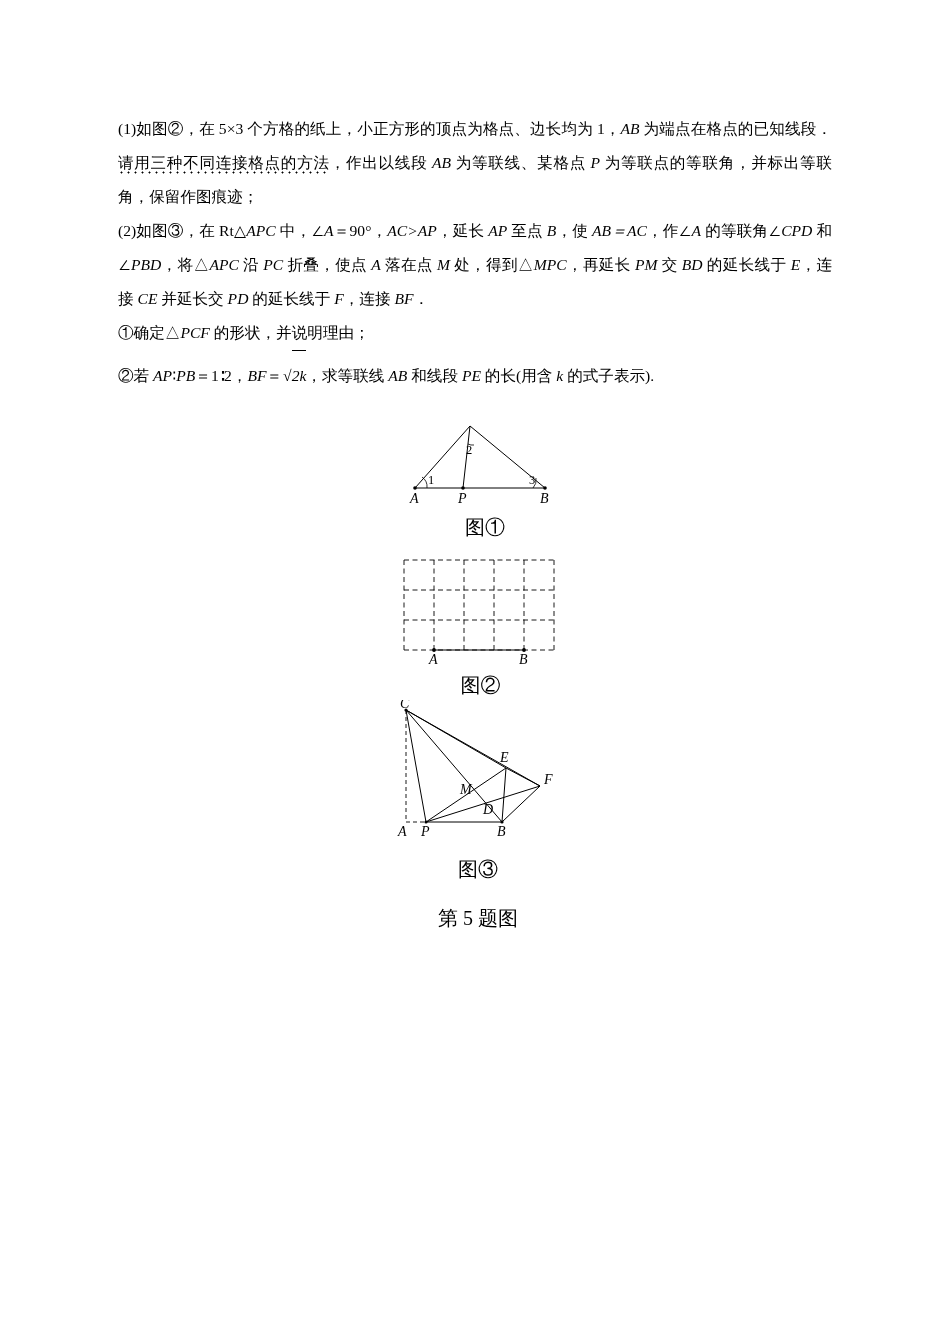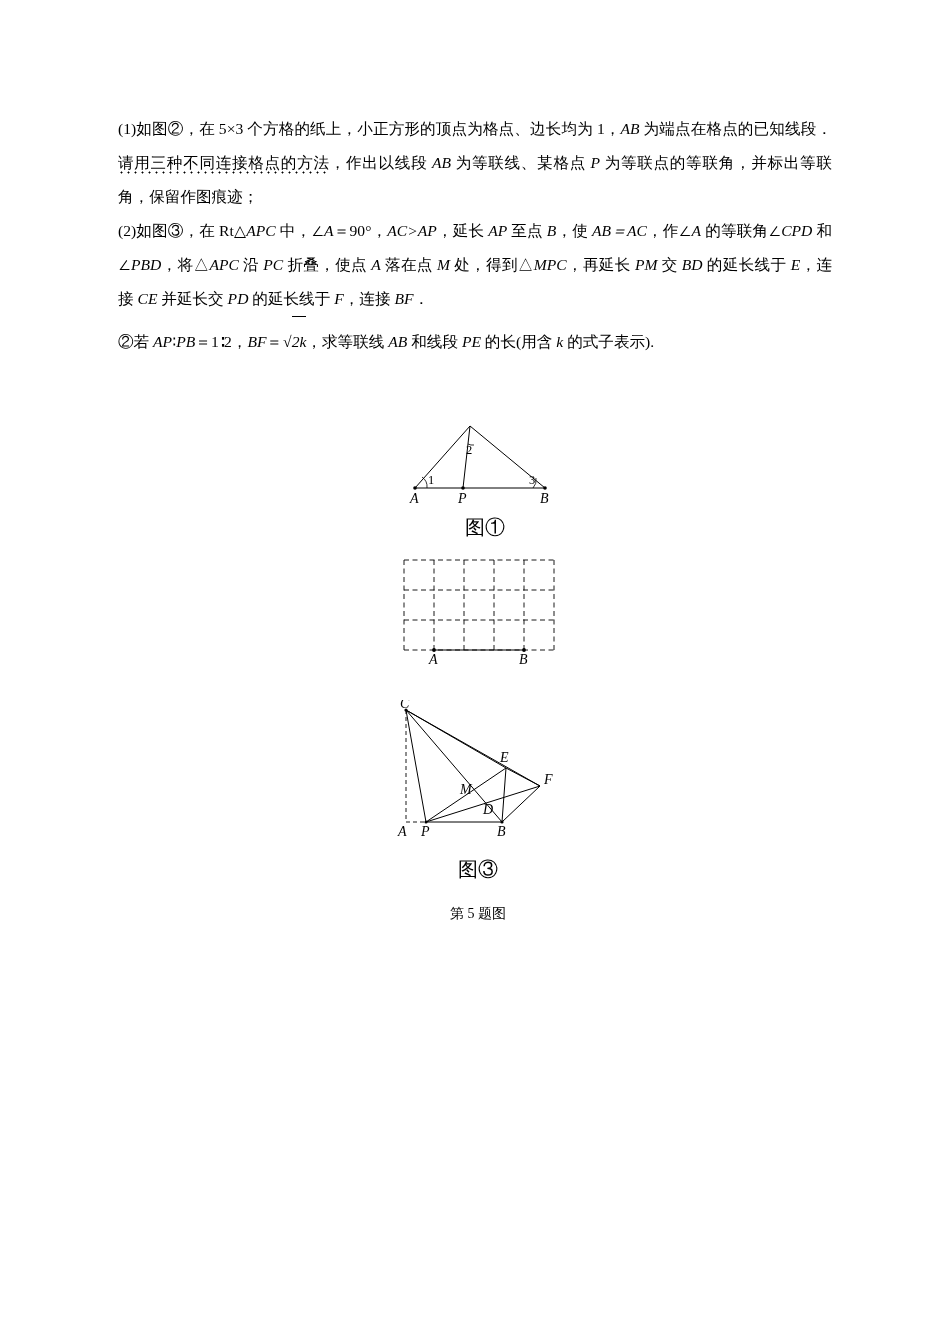--- a/index.html
+++ b/index.html
@@ -49,21 +49,21 @@
     background-size: 7px 3px;
     background-repeat: repeat-x;
   }
   .fig-caption {
     text-align: center;
     font-size: 20px;
     font-family: "Liberation Serif", serif;
   }
   .caption-final {
     text-align: center;
-    font-size: 14px;
+    font-size: 20px;
   }
   svg text {
     font-family: "Liberation Serif", serif;
     font-style: italic;
     font-size: 14px;
     fill: #000;
   }
   svg .num {
     font-style: normal;
     font-size: 12.5px;
@@ -80,20 +80,21 @@
   }
 </style>
 </head>
 <body>
 
 <div class="page">
 
   <div class="text-block">
     <p class="para" id="p1">(1)如图②，在 5×3 个方格的纸上，小正方形的顶点为格点、边长均为 1，<i>AB</i> 为端点在格点的已知线段．<span class="dotted-under">请用三种不同连接格点的方法</span>，作出以线段 <i>AB</i> 为等联线、某格点 <i>P</i> 为等联点的等联角，并标出等联角，保留作图痕迹；</p>
     <p class="para" id="p2">(2)如图③，在 Rt△<i>APC</i> 中，∠<i>A</i>＝90°，<i>AC&gt;AP</i>，延长 <i>AP</i> 至点 <i>B</i>，使 <i>AB＝AC</i>，作∠<i>A</i> 的等联角∠<i>CPD</i> 和∠<i>PBD</i>，将△<i>APC</i> 沿 <i>PC</i> 折叠，使点 <i>A</i> 落在点 <i>M</i> 处，得到△<i>MPC</i>，再延长 <i>PM</i> 交 <i>BD</i> 的延长线于 <i>E</i>，连接 <i>CE</i> 并延长交 <i>PD</i> 的延长线于 <i>F</i>，连接 <i>BF</i>．</p>
+    <p class="para" id="p3">①确定△<i>PCF</i> 的形状，并说明理由；</p>
     <p class="para" id="p4">②若 <i>AP</i>∶<i>PB</i>＝1∶2，<i>BF</i>＝<span class="sqrt-wrap"><span>√</span><span class="sqrt-bar"><i>2k</i></span></span>，求等联线 <i>AB</i> 和线段 <i>PE</i> 的长(用含 <i>k</i> 的式子表示).</p>
   </div>
 
   <div style="position:absolute; left:395px; top:418px; width:220px;">
     <svg width="220" height="90" viewBox="0 0 220 90">
       <g stroke="#000" stroke-width="1" fill="none">
         <line x1="20" y1="70" x2="150" y2="70"></line>
         <line x1="20" y1="70" x2="75" y2="8"></line>
         <line x1="75" y1="8" x2="68" y2="70"></line>
         <line x1="75" y1="8" x2="150" y2="70"></line>
@@ -133,20 +134,21 @@
         <line x1="166" y1="8" x2="166" y2="98"></line>
       </g>
       <line x1="46" y1="98" x2="136" y2="98" stroke="#000" stroke-width="1.2"></line>
       <g fill="#000">
         <circle cx="46" cy="98" r="1.9"></circle>
         <circle cx="136" cy="98" r="1.9"></circle>
       </g>
       <text x="41" y="112">A</text>
       <text x="131" y="112">B</text>
     </svg>
+    <div class="fig-caption" style="margin-left:-45px; margin-top:4px;">图②</div>
   </div>
 
   <div style="position:absolute; left:378px; top:700px; width:250px;">
     <svg width="250" height="140" viewBox="0 0 250 140">
       <g stroke="#000" stroke-width="0.9" fill="none" stroke-dasharray="4,3">
         <line x1="28" y1="10" x2="28" y2="122"></line>
         <line x1="28" y1="122" x2="48" y2="122"></line>
       </g>
       <g stroke="#000" stroke-width="1" fill="none">
         <line x1="28" y1="10" x2="48" y2="122"></line>

